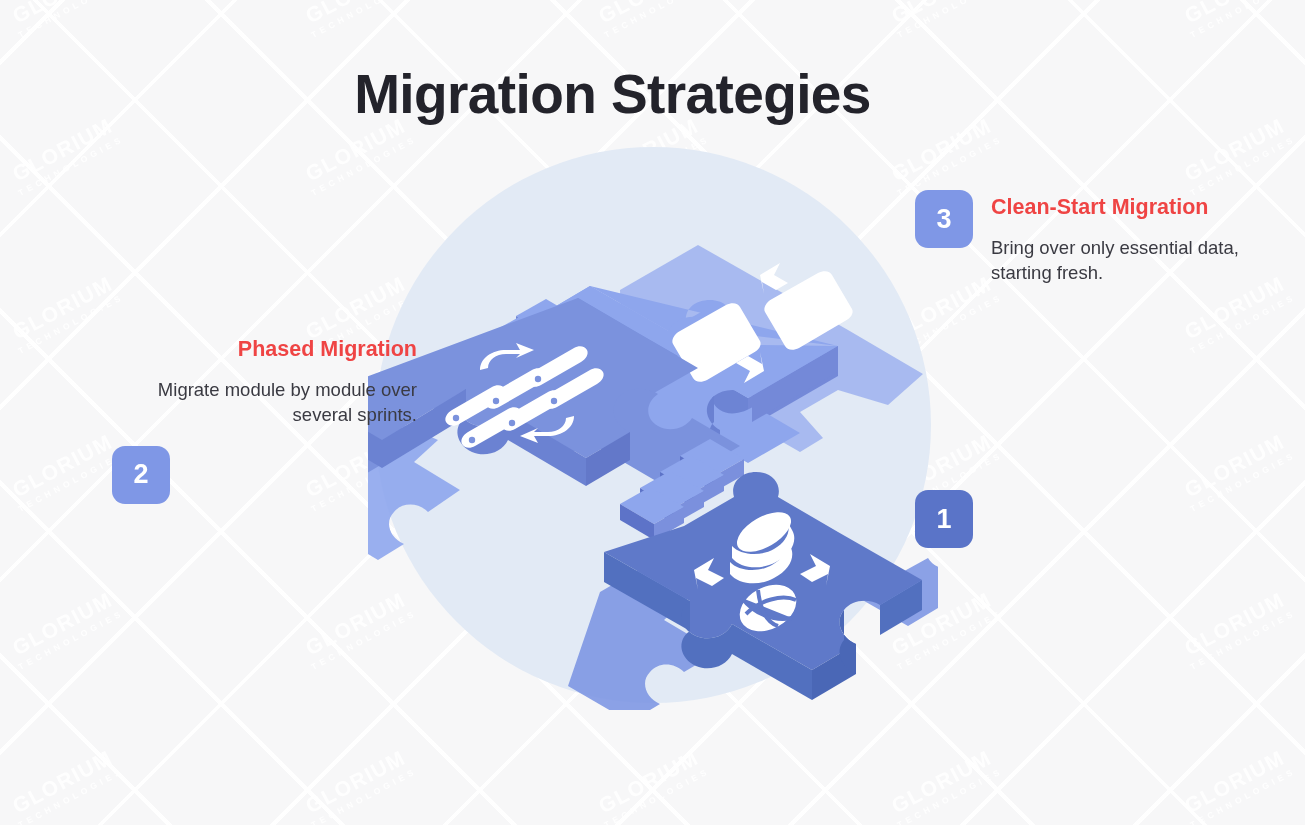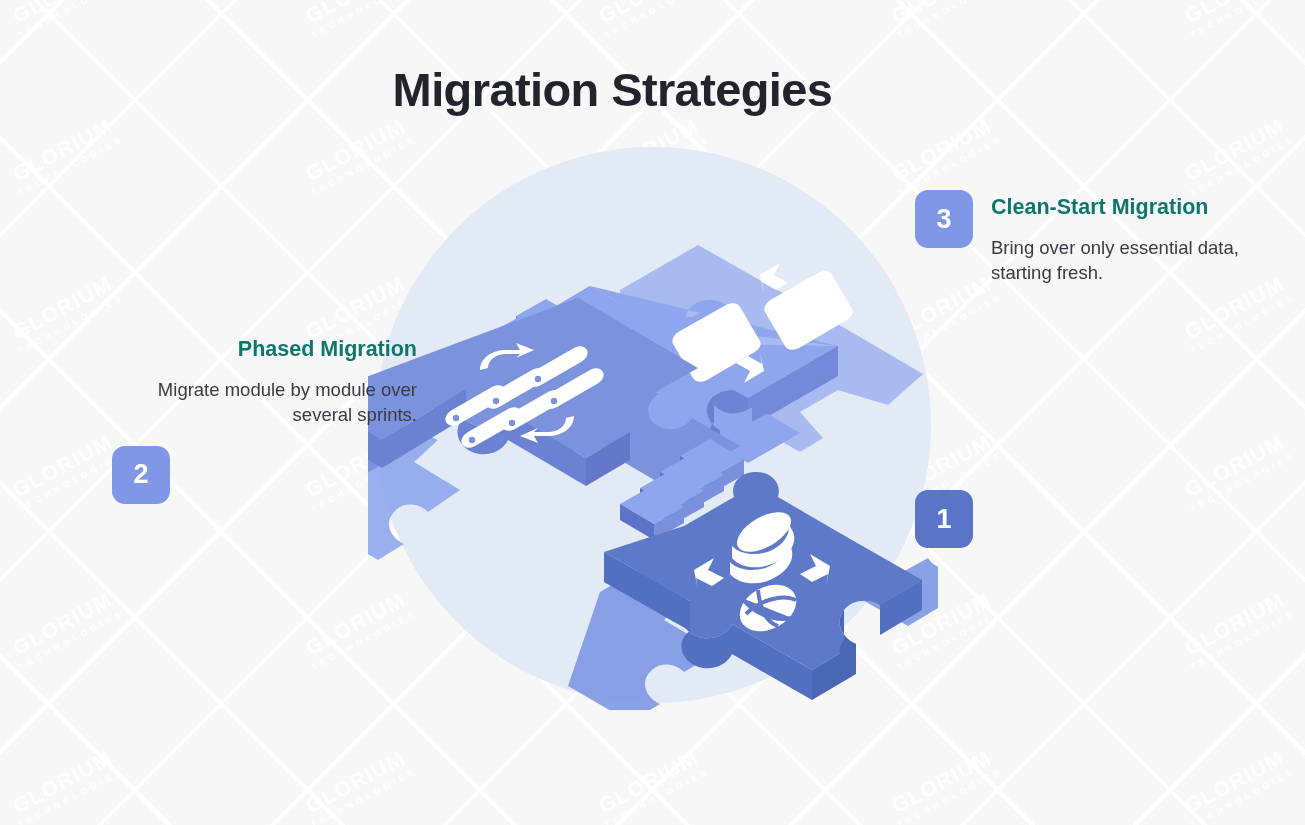--- a/index.html
+++ b/index.html
@@ -57,21 +57,21 @@
     line-height: 1.9;
   }
 
   
   .title {
     position: absolute;
     top: 62px;
     left: 0;
     width: 1225px;
     text-align: center;
-    font-size: 47px;
+    font-size: 55px;
     font-weight: 700;
     letter-spacing: -0.6px;
     color: #23232b;
   }
 
   
   .illustration {
     position: absolute;
     left: 368px;
     top: 140px;
@@ -105,21 +105,21 @@
   }
   .badge-light { background: #7f97e6; }
   .badge-dark  { background: #5a74c8; }
 
   .callout-text { padding-top: 2px; }
   .callout-2 .callout-text { text-align: right; }
 
   .callout-title {
     font-size: 21.5px;
     font-weight: 700;
-    color: #0f766e;
+    color: #ef4444;
     line-height: 1.42;
     margin-bottom: 6px;
   }
   .callout-desc {
     font-size: 18.5px;
     font-weight: 400;
     color: #3a3a42;
     line-height: 1.38;
     margin-top: 12px;
   }

